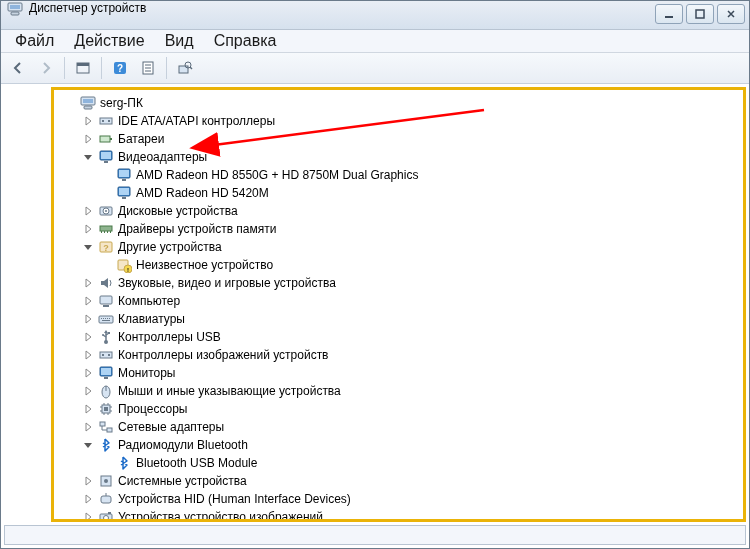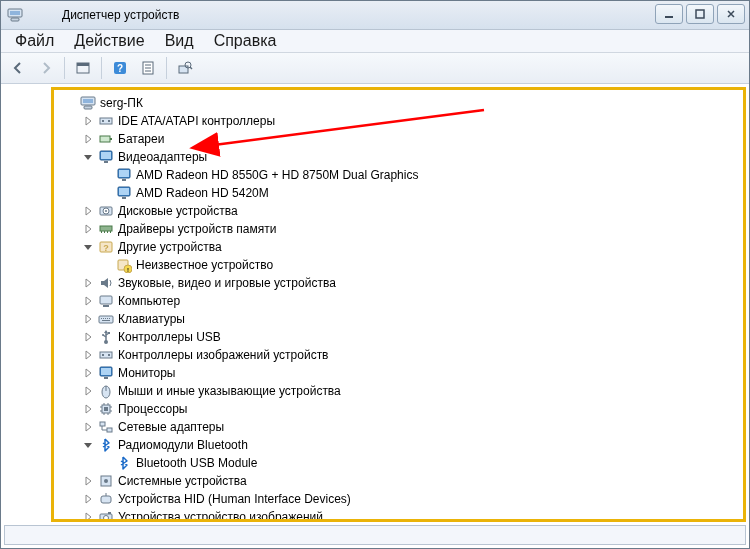--- a/index.html
+++ b/index.html
@@ -21,24 +21,23 @@
     background: #fff;
     position: relative;
     display: flex;
     flex-direction: column;
   }
   .titlebar {
     height: 28px;
     background: linear-gradient(#e9eef5, #d6e1ee);
     border-bottom: 1px solid #b8c4d2;
     display: flex;
-    align-items: center;
+    align-items: flex-start;
     padding: 0 16px 0 6px;
     position: relative;
-    gap: 33px;
   }
   .titlebar .app-icon {
     width: 16px;
     height: 16px;
     margin-right: 6px;
     display: inline-flex;
     align-items: center;
     justify-content: center;
   }
   .titlebar .title {

